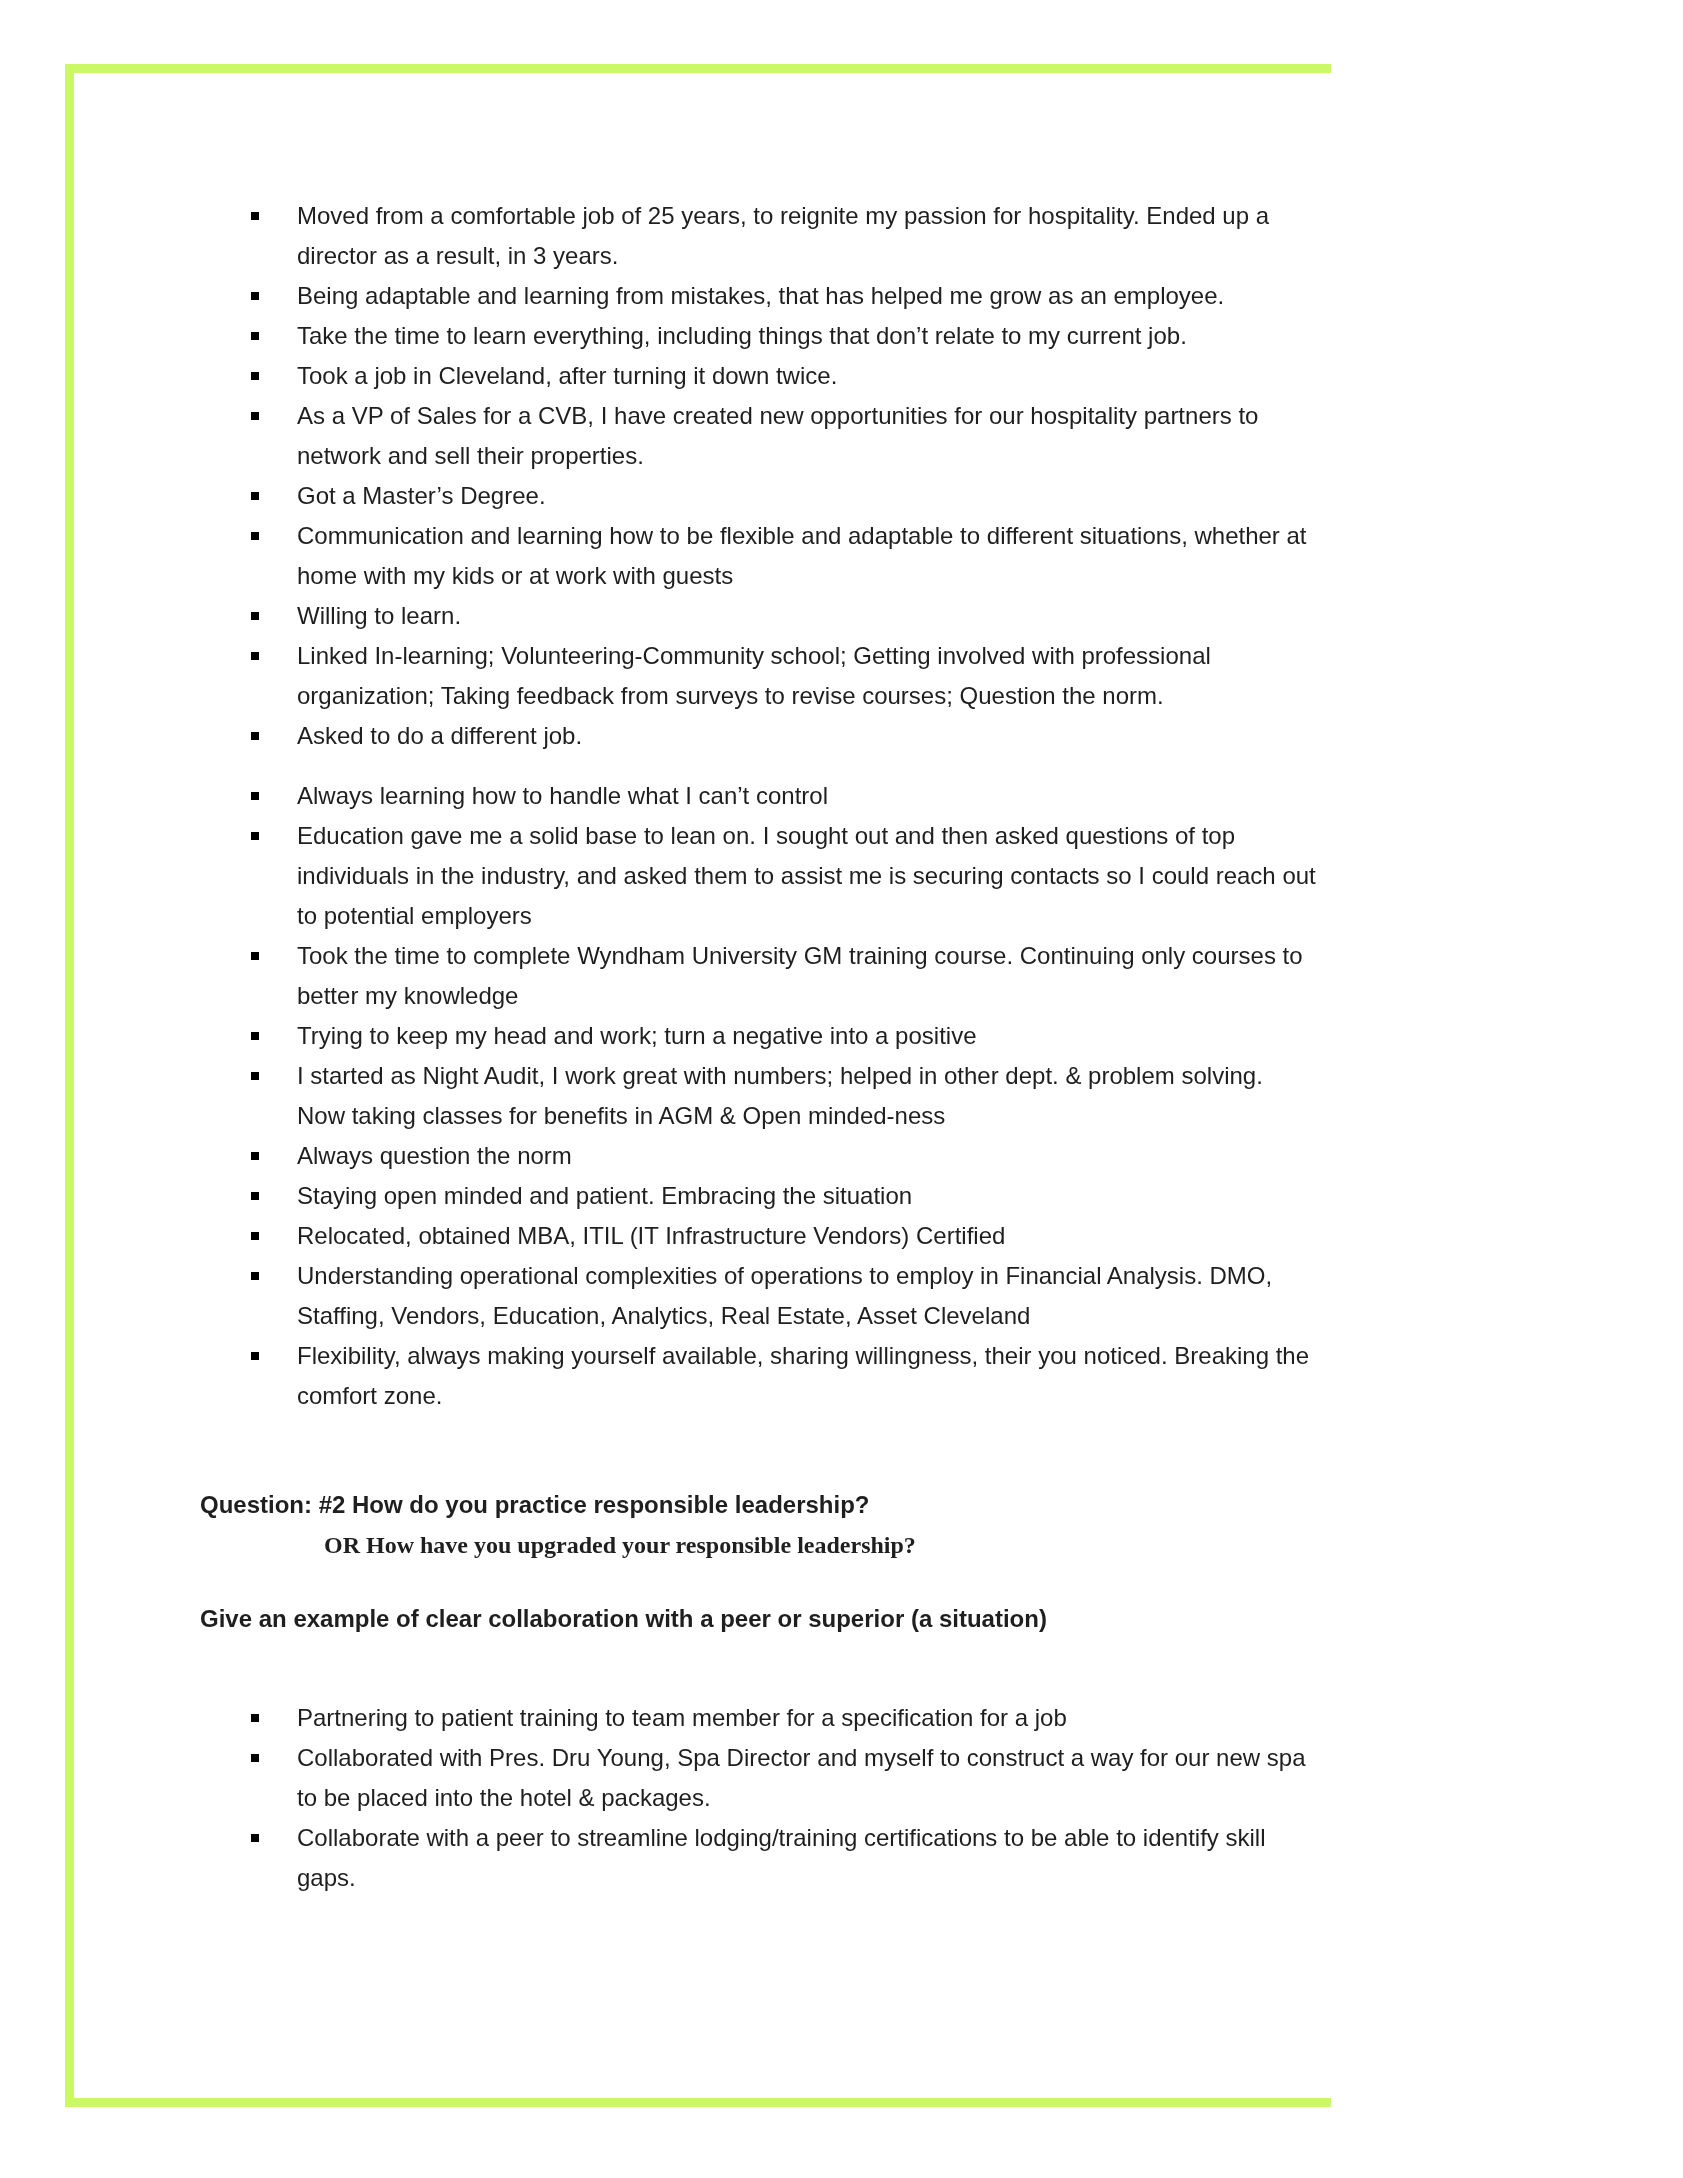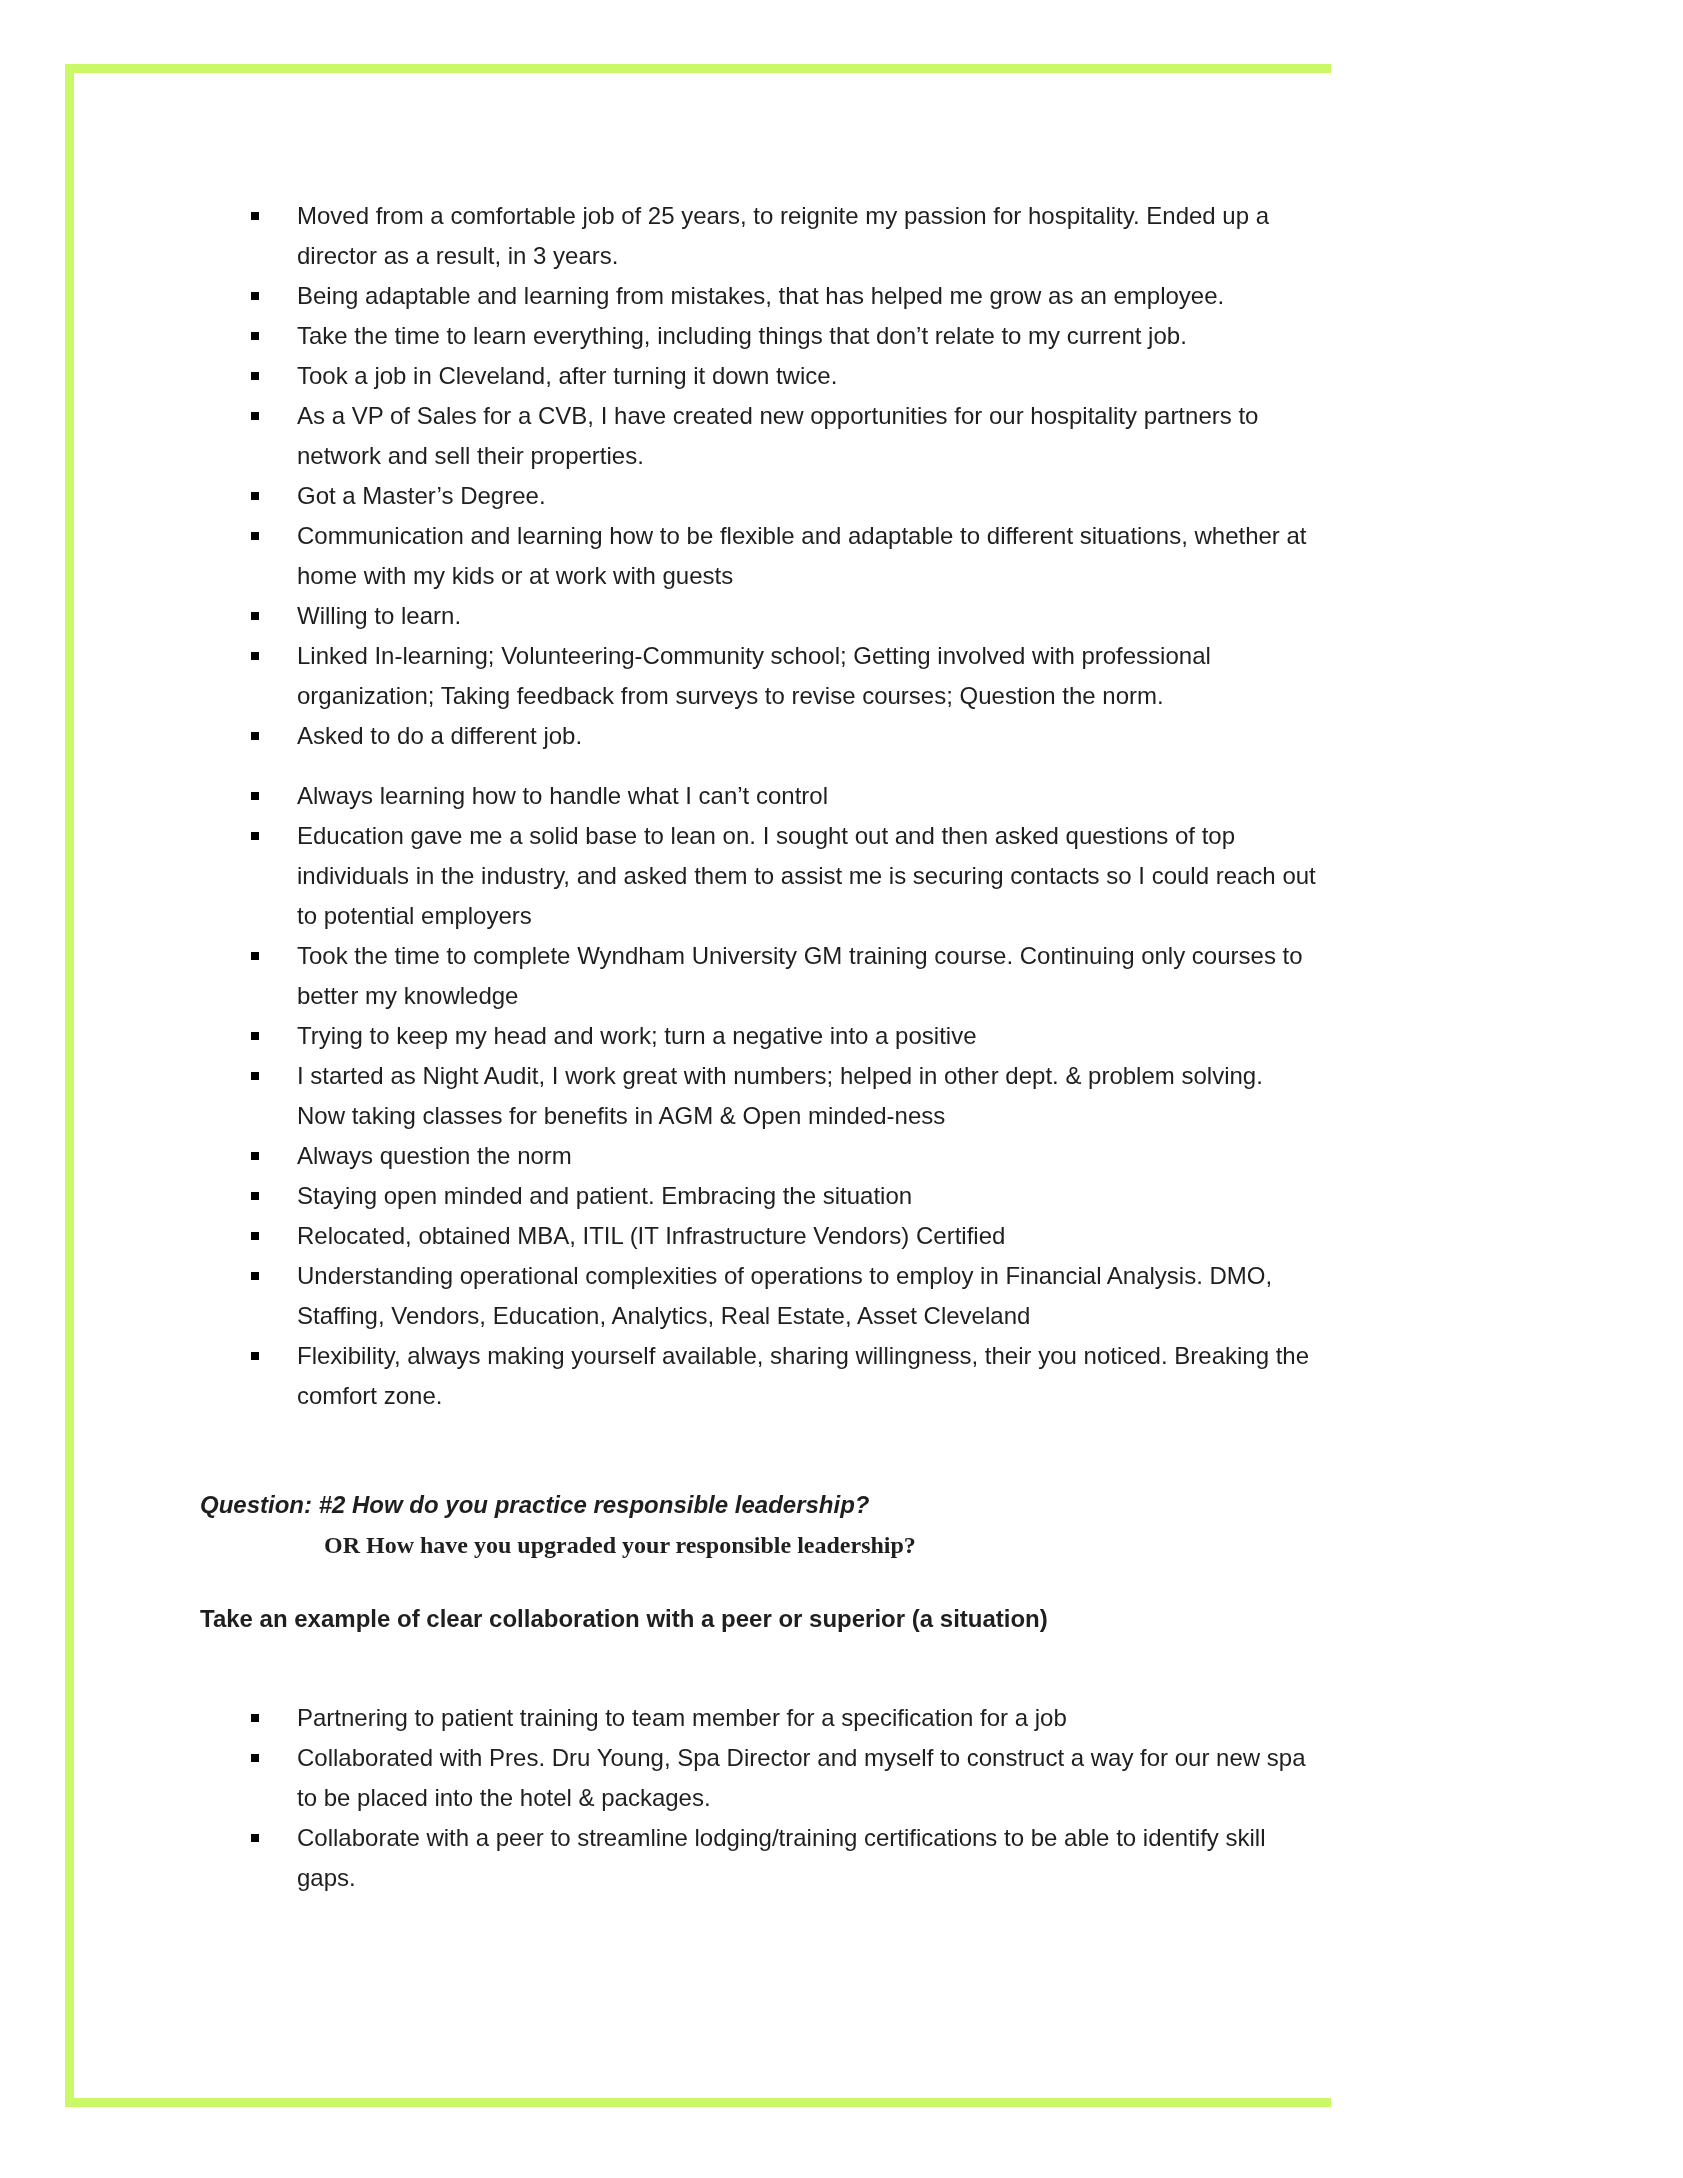--- a/index.html
+++ b/index.html
@@ -51,21 +51,20 @@
     width: 8px;
     height: 8px;
     background: #000000;
   }
   .blist.continued { margin-top: 20px; }
   .q1 {
     margin: 69px 0 0 0;
     font-size: 24px;
     line-height: 40px;
     font-weight: bold;
-    font-style: italic;
   }
   .q2 {
     margin: 0;
     padding-left: 124px;
     font-size: 24px;
     line-height: 40px;
     font-weight: bold;
     font-family: Liberation Serif, serif;
   }
   .give {
@@ -114,21 +113,21 @@
       <li>Staying open minded and patient. Embracing the situation</li>
       <li>Relocated, obtained MBA, ITIL (IT Infrastructure Vendors) Certified</li>
       <li>Understanding operational complexities of operations to employ in Financial Analysis. DMO,
 Staffing, Vendors, Education, Analytics, Real Estate, Asset Cleveland</li>
       <li>Flexibility, always making yourself available, sharing willingness, their you noticed. Breaking the
 comfort zone.</li>
     </ul>
 
     <p class="q1">Question: #2 How do you practice responsible leadership?</p>
     <p class="q2">OR How have you upgraded your responsible leadership?</p>
-    <p class="give">Take an example of clear collaboration with a peer or superior (a situation)</p>
+    <p class="give">Give an example of clear collaboration with a peer or superior (a situation)</p>
 
     <ul class="blist collab">
       <li>Partnering to patient training to team member for a specification for a job</li>
       <li>Collaborated with Pres. Dru Young, Spa Director and myself to construct a way for our new spa
 to be placed into the hotel &amp; packages.</li>
       <li>Collaborate with a peer to streamline lodging/training certifications to be able to identify skill
 gaps.</li>
     </ul>
 
   </div>

